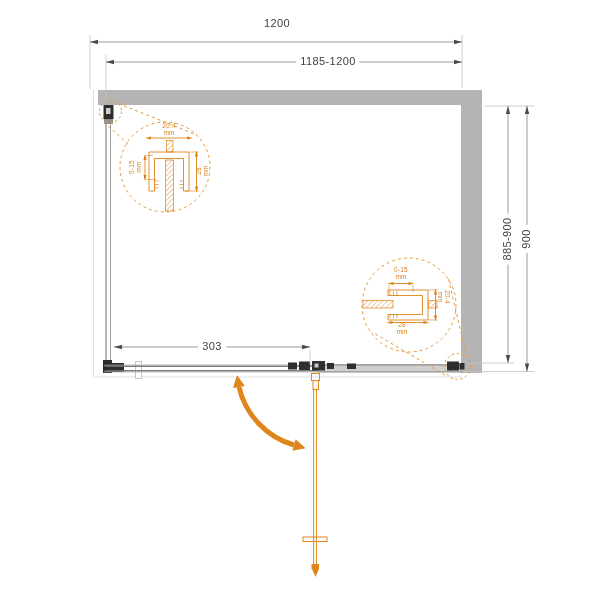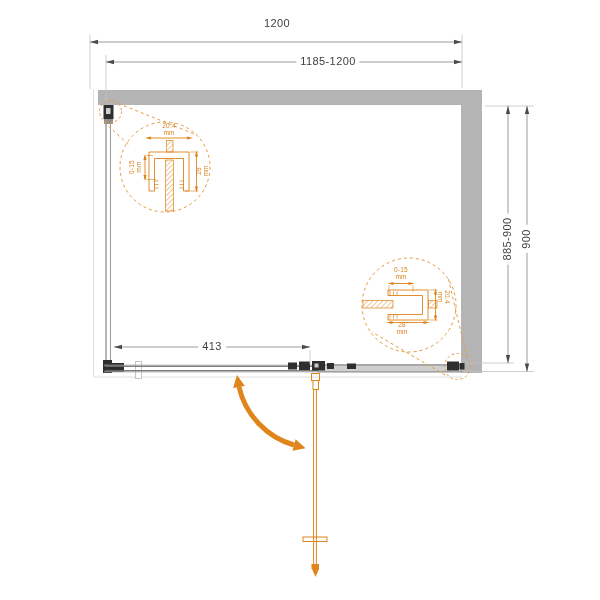--- a/index.html
+++ b/index.html
@@ -183,21 +183,21 @@
     <path d="M239,387 A79,79 0 0 0 294,445" stroke="#DF851C" stroke-width="5" fill="none"></path>
     <polygon points="237,375 244.9,386 233.1,388" fill="#DF851C"></polygon>
     <polygon points="305.6,448.2 292.4,450.8 295.6,439.2" fill="#DF851C"></polygon>
   </g>
 </svg>
 
 <span class="lbl dim" style="left:277px;top:24px;">1200</span>
 <span class="lbl dim" style="left:284px;top:62px;margin-left:44px;">1185-1200</span>
 <span class="lbl dim vert" style="left:527px;top:239px;">900</span>
 <span class="lbl dim vert" style="left:508px;top:239px;">885-900</span>
-<span class="lbl dim" style="left:212px;top:347px;">413</span>
+<span class="lbl dim" style="left:212px;top:347px;">303</span>
 
 <span class="lbl det" style="left:169px;top:130px;">20.4
 mm</span>
 <span class="lbl det rotccw" style="left:136px;top:167px;">0-15
 mm</span>
 <span class="lbl det rotccw" style="left:203px;top:171px;">28
 mm</span>
 
 <span class="lbl det" style="left:401px;top:274px;">0-15
 mm</span>

